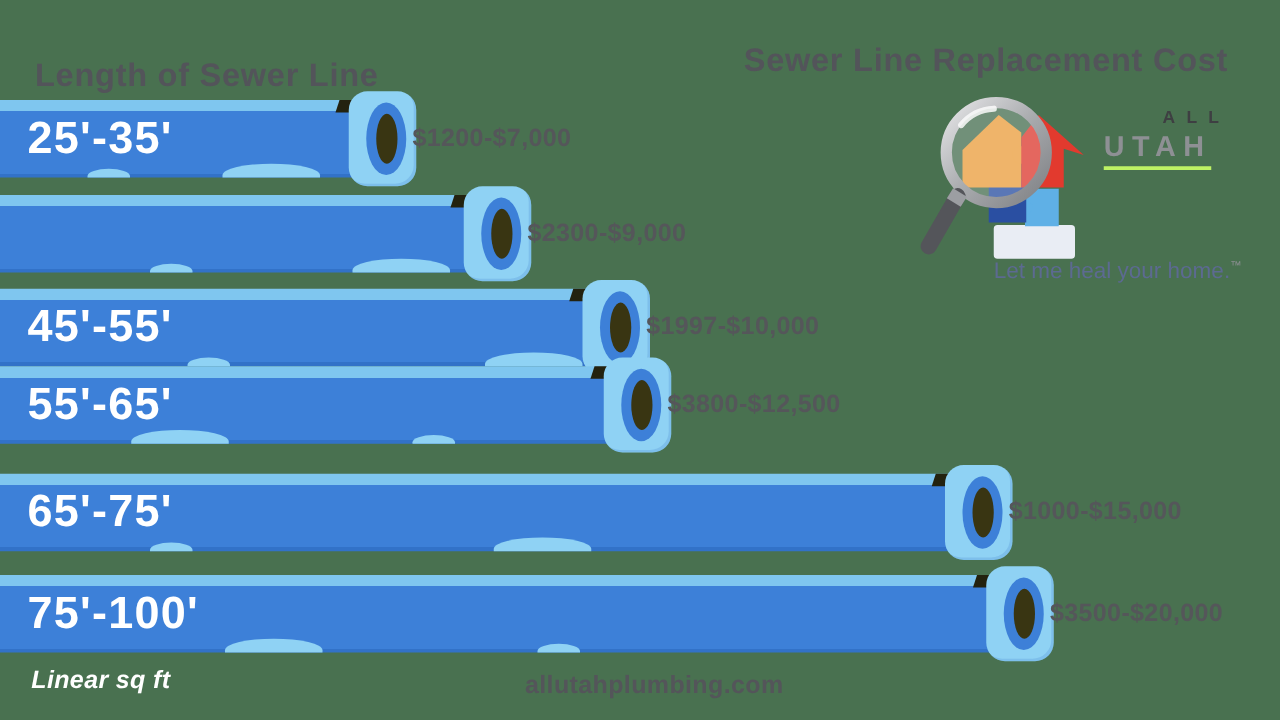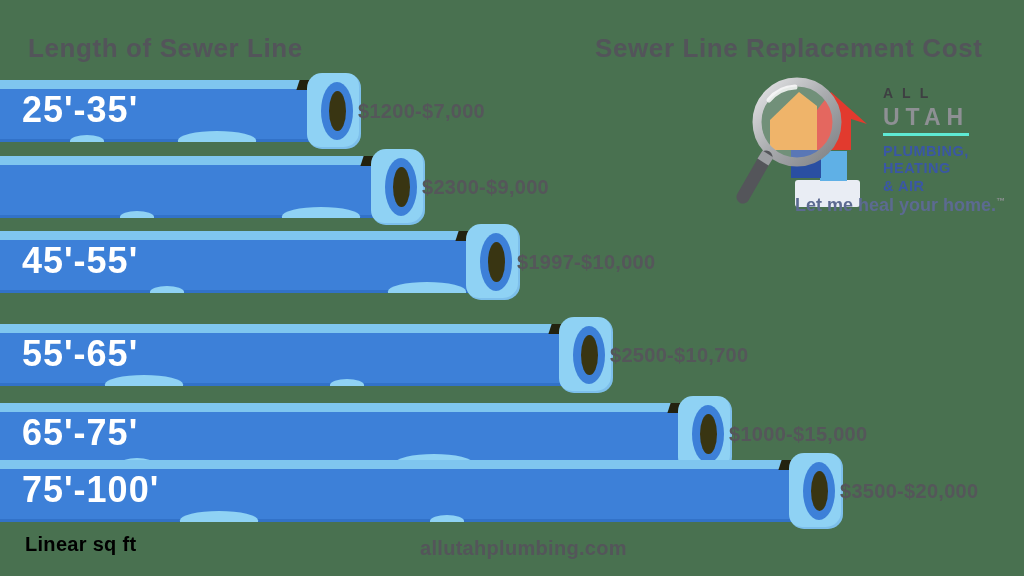--- a/index.html
+++ b/index.html
@@ -10,30 +10,30 @@
     overflow:hidden;position:relative;
   }
   #stage{position:absolute;inset:0;width:1024px;height:576px;}
 
   
   .title{
     position:absolute;top:33px;
     font-size:26px;font-weight:700;letter-spacing:.6px;
     color:#53545a;
   }
-  .title.left{left:28px;}
+  .title.left{left:28px;margin-top:12px;}
   .title.right{left:595px;text-align:right;}
 
   
   .pipe{position:absolute;left:0;height:76px;}
-  .row1{top:73px;width:333px;padding-left:28px;}
+  .row1{top:73px;width:333px;}
   .row2{top:149px;width:425px;}
   .row3{top:224px;width:520px;text-align:right;}
-  .row4{top:317px;width:613px;}
-  .row5{top:396px;width:732px;}
+  .row4{top:286px;width:537px;}
+  .row5{top:372px;width:810px;}
   .row6{top:453px;width:843px;}
 
   .pipe-body{
     position:absolute;left:0;top:7px;bottom:7px;right:46px;
     background:linear-gradient(#7fc6ef 0 9px,#3d80d8 9px calc(100% - 3px),#3272c8 calc(100% - 3px) 100%);
   }
   .blob{
     position:absolute;bottom:0;height:11px;width:78px;
     background:#8fd2f4;border-radius:60% 60% 0 0/100% 100% 0 0;
   }
@@ -70,38 +70,38 @@
   .pipe-cost{
     position:absolute;left:100%;margin-left:-3px;top:50%;transform:translateY(-50%);
     font-size:20px;font-weight:700;color:#55565a;letter-spacing:.3px;
     white-space:nowrap;
   }
 
   
   .logo{position:absolute;left:733px;top:66px;width:262px;height:152px;}
   .logo-mark{position:absolute;left:0;top:0;}
   .logo-text{position:absolute;left:150px;top:20px;line-height:1;}
-  .logo-all{font-size:14px;font-weight:700;letter-spacing:9px;color:#3e3f42;}
+  .logo-all{font-size:14px;font-weight:700;letter-spacing:9px;color:#3e3f42;margin-left:47px;}
   .logo-utah{
     display:inline-block;margin-top:6px;padding-bottom:4px;
     font-size:23px;font-weight:700;letter-spacing:6px;color:#8e9094;
-    border-bottom:3px solid #5eead4;
+    border-bottom:3px solid #bef264;
   }
   .logo-services{margin-top:7px;font-size:14.5px;font-weight:700;
     color:#3a57a5;letter-spacing:.5px;line-height:1.2;}
   .logo-tagline{
-    position:absolute;left:62px;top:129px;
-    font-size:18px;font-weight:700;color:#5c6a91;white-space:nowrap;
+    position:absolute;left:62px;top:140px;
+    font-size:18px;font-weight:400;color:#5c6a91;white-space:nowrap;
   }
   .logo-tagline sup{font-size:9px;color:#8e9094;}
 
   
   .footnote{
     position:absolute;left:25px;top:533px;
-    font-size:20px;font-weight:700;color:#000000;letter-spacing:.3px;
+    font-size:20px;font-weight:700;color:#ffffff;letter-spacing:.3px;font-style:italic;
   }
   .website{
     position:absolute;left:420px;top:537px;
     font-size:20px;font-weight:700;color:#54555a;letter-spacing:.3px;
   }
 </style>
 </head>
 <body>
 
 <div id="stage">
@@ -154,21 +154,21 @@
     <div class="pipe-body">
       <span class="blob b1"></span>
       <span class="blob small"></span>
     </div>
     <div class="notch"></div>
     <div class="bell">
       <span class="bell-ring"></span>
       <span class="bell-hole"></span>
     </div>
     <div class="pipe-label">55'-65'</div>
-    <div class="pipe-cost">$2500-$10,700</div>
+    <div class="pipe-cost">$3800-$12,500</div>
   </div>
 
   <div class="pipe row5">
     <div class="pipe-body">
       <span class="blob b1"></span>
       <span class="blob small"></span>
     </div>
     <div class="notch"></div>
     <div class="bell">
       <span class="bell-ring"></span>
@@ -212,25 +212,20 @@
       <path d="M84,44 L98,26 L134,58 L118,53 L118,84 L84,84 Z" fill="#e23a2e"></path>
 
       <circle cx="64" cy="56" r="40" fill="rgba(235,240,245,0.25)" stroke="url(#silver)" stroke-width="9"></circle>
       <path d="M36,34 A36,36 0 0 1 62,21" fill="none" stroke="#fafafa" stroke-width="5" stroke-linecap="round" opacity="0.85"></path>
       <line x1="33" y1="91" x2="10" y2="131" stroke="#54555a" stroke-width="13" stroke-linecap="round"></line>
       <line x1="35" y1="88" x2="30" y2="96" stroke="#9c9ea2" stroke-width="13" stroke-linecap="butt"></line>
     </svg>
     <div class="logo-text">
       <div class="logo-all">ALL</div>
       <div><span class="logo-utah">UTAH</span></div>
-      <div class="logo-services">
-        <div>PLUMBING,</div>
-        <div>HEATING</div>
-        <div>&amp; AIR</div>
-      </div>
     </div>
     <div class="logo-tagline"><span>Let me heal your home.</span><sup>™</sup></div>
   </div>
 
   <div class="footnote">Linear sq ft</div>
   <div class="website">allutahplumbing.com</div>
 
 </div>
 
 </body></html>

